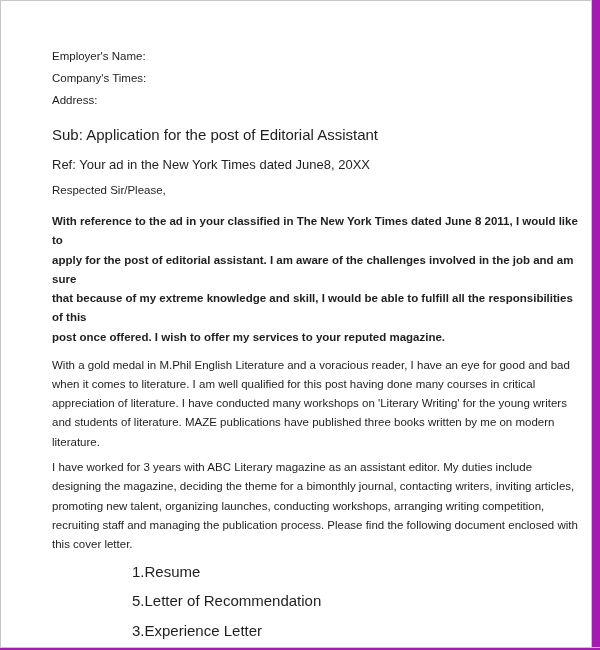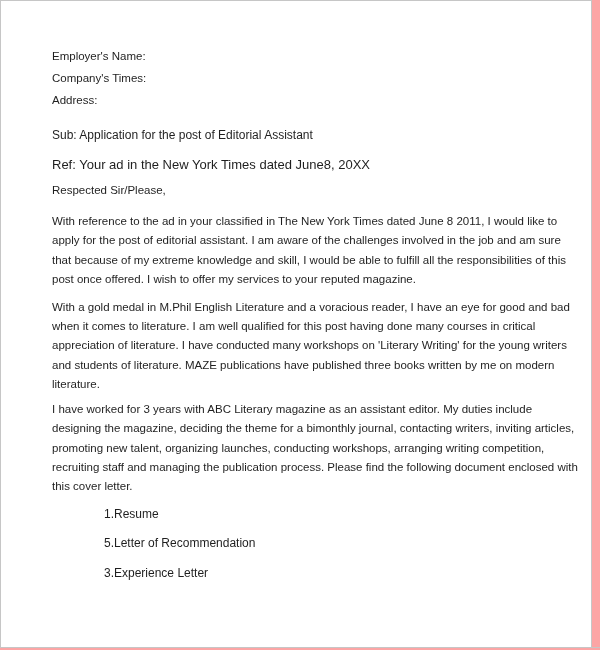--- a/index.html
+++ b/index.html
@@ -4,21 +4,21 @@
 <style>
   html, body {
     margin: 0;
     padding: 0;
     background: #ffffff;
   }
   .canvas {
     position: relative;
     width: 600px;
     height: 650px;
-    background: #fca5a5;
+    background: #a21caf;
     overflow: hidden;
     font-family: "Liberation Sans", "DejaVu Sans", sans-serif;
   }
   .page {
     position: absolute;
     left: 0;
     top: 0;
     box-sizing: border-box;
     width: 592px;
     height: 648px;
@@ -37,49 +37,50 @@
     box-sizing: border-box;
     padding: 44px 12px 0 51px;
     color: #1f1f1f;
   }
   .field-line {
     font-size: 11.5px;
     line-height: 22px;
   }
   .subject-line {
     margin-top: 13px;
-    font-size: 12px;
+    font-size: 15px;
     line-height: 22px;
   }
   .reference-line {
     margin-top: 8px;
     font-size: 13px;
     line-height: 22px;
   }
   .salutation-line {
     margin-top: 3px;
     font-size: 11.5px;
     line-height: 22px;
   }
   .paragraph {
     font-size: 11.5px;
     line-height: 19.3px;
     white-space: pre-line;
   }
-  .paragraph.p1 { margin-top: 11px; }
+  .paragraph.p1 { margin-top: 11px; font-weight: bold; }
   .paragraph.p2 { margin-top: 8.5px; }
   .paragraph.p3 { margin-top: 6px; }
   .enclosure-list {
     margin-top: 7px;
     margin-left: 52px;
   }
   .enclosure-item {
-    font-size: 12px;
+    font-size: 15px;
     line-height: 20px;
     margin-bottom: 9.5px;
+    margin-left: 28px;
   }
 </style>
 </head>
 <body>
 
 <div class="canvas">
   <div class="page">
     <div class="content">
 
       <div class="field-line">Employer's Name:</div>

